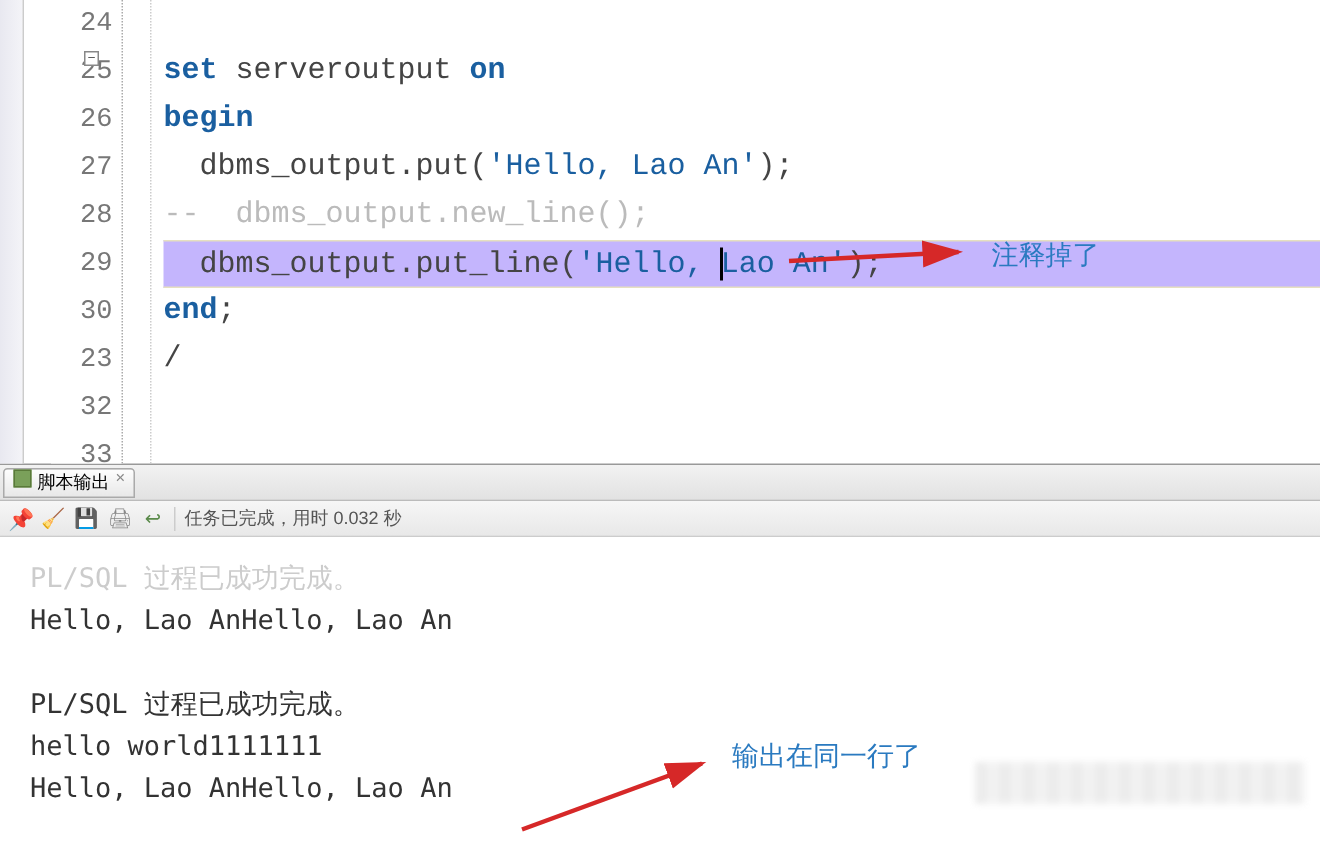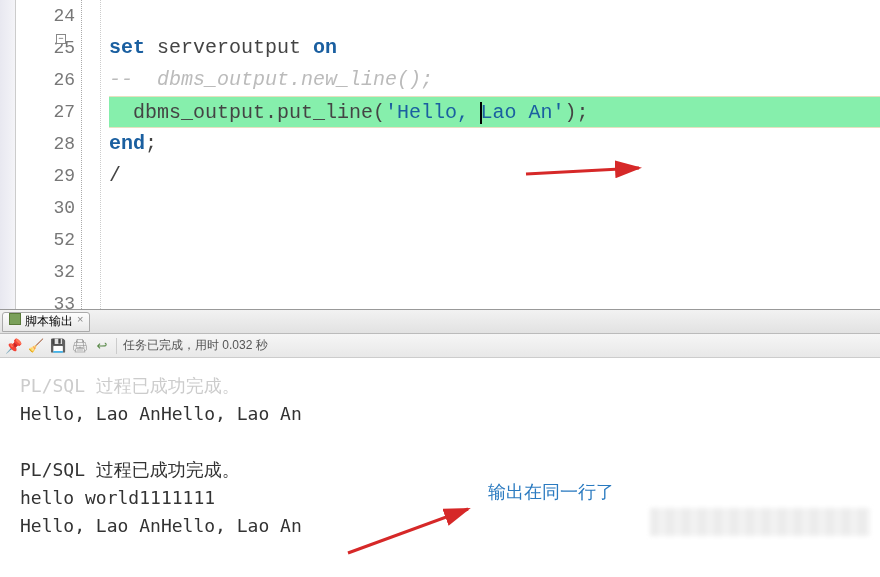--- a/index.html
+++ b/index.html
@@ -55,24 +55,24 @@
     padding-left: 8px;
     line-height: 32px;
     font-size: 20px;
     position: relative;
     border-left: 1px dotted #ccc;
   }
   .code-line { height: 32px; white-space: pre; position: relative; }
   .kw { color: #1a5fa0; font-weight: bold; text-align: center; }
   .ident { color: #444; }
   .str { color: #1a5fa0; }
-  .comment-code { color: #bbb; font-style: italic; }
+  .comment-code { color: #bbb; }
   .punct { color: #444; }
   .cursor-line {
-    background: #86efac;
+    background: #c4b5fd;
     border-top: 1px solid #e6e0c0;
     border-bottom: 1px solid #e6e0c0;
   }
   .text-cursor {
     display: inline-block;
     width: 1.5px;
     height: 22px;
     background: #000;
     vertical-align: middle;
     margin: 0 -1px;
@@ -165,41 +165,44 @@
 <div class="editor">
   <div class="scroll-gutter"></div>
   <div class="gutter" id="gutter">
       <div class="ln">24</div>
       <div class="ln">25</div>
       <div class="ln">26</div>
       <div class="ln">27</div>
       <div class="ln">28</div>
       <div class="ln">29</div>
       <div class="ln">30</div>
-      <div class="ln">52</div>
+      <div class="ln">23</div>
       <div class="ln">32</div>
       <div class="ln">33</div>
     </div>
   <div class="code" id="code">
 
     <div class="code-line"></div>
       <div class="code-line"><span class="kw">set</span><span class="ident"> serveroutput </span><span class="kw">on</span></div>
+      <div class="code-line"><span class="kw">begin</span></div>
+      <div class="code-line"><span class="ident">  dbms_output.put(</span><span class="str">'Hello, Lao An'</span><span class="punct">);</span></div>
       <div class="code-line"><span class="comment-code">--  dbms_output.new_line();</span></div>
       <div class="code-line cursor-line"><span class="ident">  dbms_output.put_line(</span><span class="str">'Hello, </span><span class="text-cursor"></span><span class="str">Lao An'</span><span class="punct">);</span></div>
       <div class="code-line"><span class="kw">end</span><span class="punct">;</span></div>
       <div class="code-line"><span class="ident">/</span></div>
       <div class="code-line"></div>
       <svg class="arrow-svg" style="left:420px; top:160px;" width="130" height="24">
       <defs>
           <marker id="ah1" markerWidth="10" markerHeight="10" refX="8" refY="3" orient="auto">
             <path d="M0,0 L9,3 L0,6 Z" fill="#d62828"></path>
           </marker>
         </defs>
       <line x1="5" y1="14" x2="118" y2="8" stroke="#d62828" stroke-width="3" marker-end="url(#ah1)"></line>
     </svg>
+    <span class="annotation" style="left:560px; top:154px;">注释掉了</span>
   </div>
   <div class="fold">−</div>
 </div>
 
 <div class="output-panel">
   <div class="tabbar">
     <div class="tab">
       <span class="tab-icon"></span>
       <span>脚本输出</span>
       <span class="close">×</span>
@@ -225,16 +228,16 @@
       </div>
 
     <svg class="arrow-svg" style="left:340px; top:115px;" width="140" height="60">
       <defs>
           <marker id="ah2" markerWidth="10" markerHeight="10" refX="8" refY="3" orient="auto">
             <path d="M0,0 L9,3 L0,6 Z" fill="#d62828"></path>
           </marker>
         </defs>
       <line x1="8" y1="52" x2="128" y2="8" stroke="#d62828" stroke-width="3" marker-end="url(#ah2)"></line>
     </svg>
-    <span class="annotation" style="left:488px; top:92px;">输出在同一行了</span>
+    <span class="annotation" style="left:488px; top:104px;">输出在同一行了</span>
     <div class="blur-box"></div>
   </div>
 </div>
 
 </body></html>

